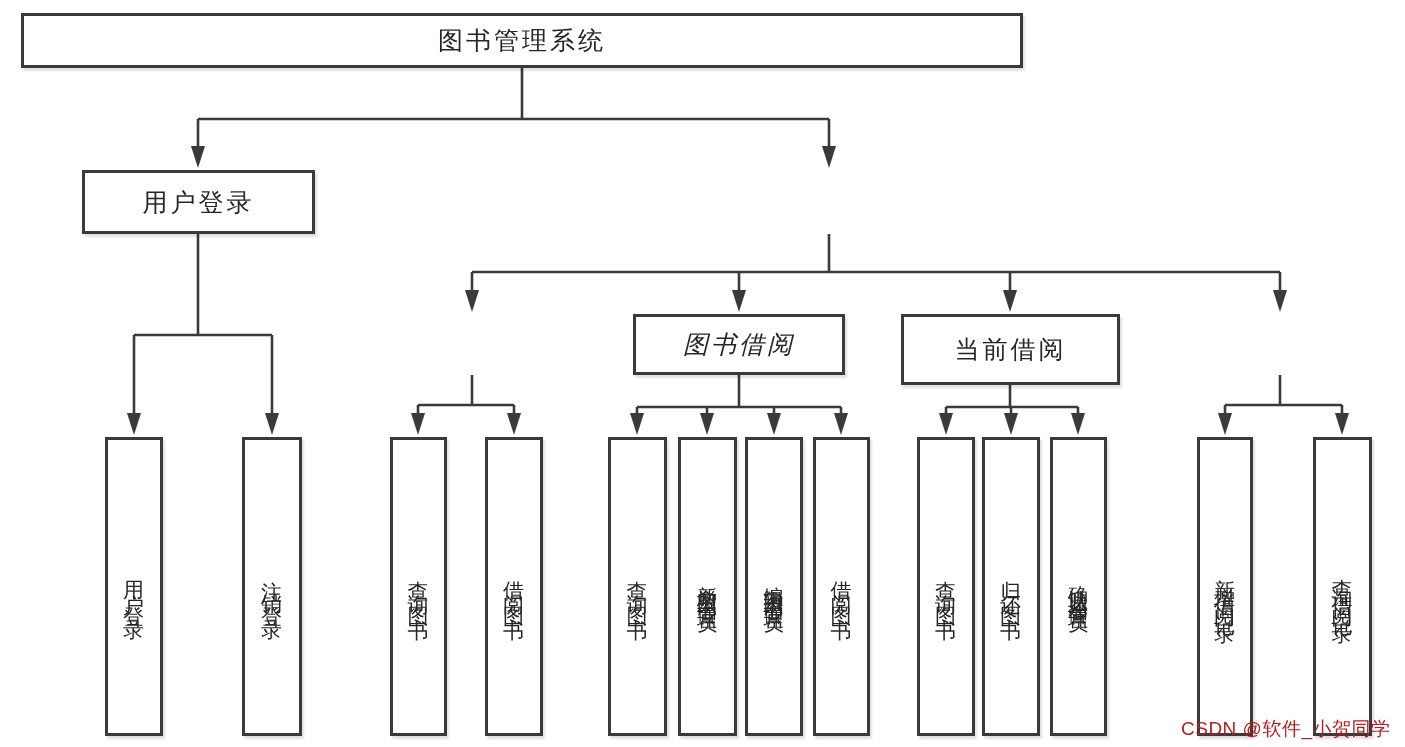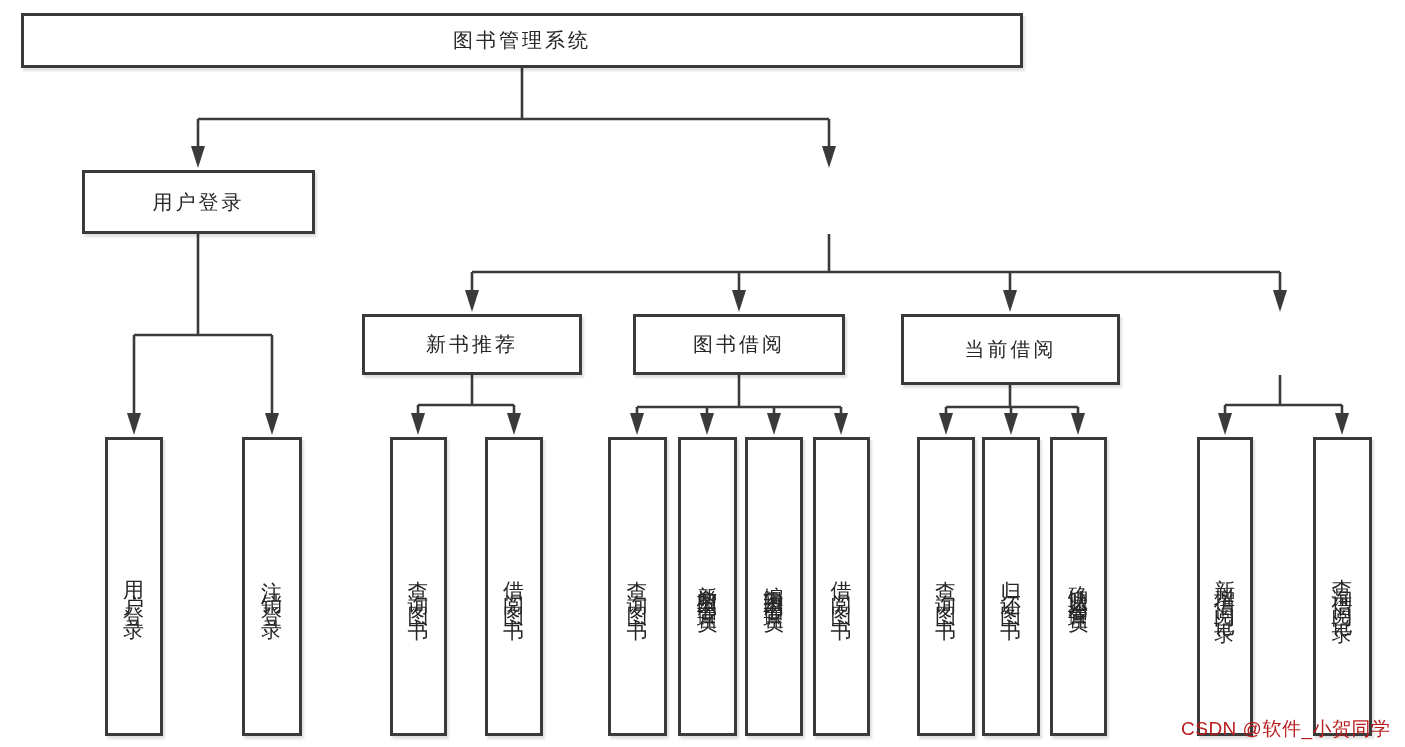--- a/index.html
+++ b/index.html
@@ -4,21 +4,21 @@
 <style>
   html,body{margin:0;padding:0;background:#ffffff;}
   #stage{
     position:relative;width:1405px;height:747px;background:#ffffff;overflow:hidden;
     font-family:"Liberation Sans","DejaVu Sans",sans-serif;color:#262626;
   }
   #wires{position:absolute;left:0;top:0;z-index:1;}
   .hbox{
     position:absolute;box-sizing:border-box;background:#ffffff;
     border:3px solid #3a3a3a;display:flex;align-items:center;justify-content:center;
-    font-size:20px;letter-spacing:3px;color:#262626;z-index:2;
+    font-size:25px;letter-spacing:3px;color:#262626;z-index:2;
     box-shadow:2px 3px 2px rgba(0,0,0,0.12);
   }
   .vbox{
     position:absolute;box-sizing:border-box;background:#ffffff;top:437px;height:299px;
     border:3px solid #3a3a3a;display:flex;align-items:center;justify-content:center;
     z-index:2;box-shadow:2px 3px 2px rgba(0,0,0,0.12);
   }
   .vbox span{
     writing-mode:vertical-rl;text-orientation:mixed;line-height:1;
     font-size:21px;letter-spacing:13px;color:#262626;margin-top:7px;
@@ -91,24 +91,21 @@
     </svg>
 
   <div class="hbox" style="left:21px;top:13px;width:1002px;height:55px;">
     <span>图书管理系统</span>
   </div>
 
   <div class="hbox" style="left:82px;top:170px;width:233px;height:64px;">
     <span>用户登录</span>
   </div>
 
-  <div class="hbox" style="left:362px;top:314px;width:220px;height:61px;">
-    <span>新书推荐</span>
-  </div>
-  <div class="hbox" style="left:633px;top:314px;width:212px;height:61px;">
+  <div class="hbox" style="left:633px;top:314px;width:212px;height:61px;font-style:italic;">
     <span>图书借阅</span>
   </div>
   <div class="hbox" style="left:901px;top:314px;width:219px;height:71px;">
     <span>当前借阅</span>
   </div>
 
   <div class="vbox" style="left:105px;width:58px;">
     <span>用户登录</span>
   </div>
   <div class="vbox" style="left:242px;width:60px;">

